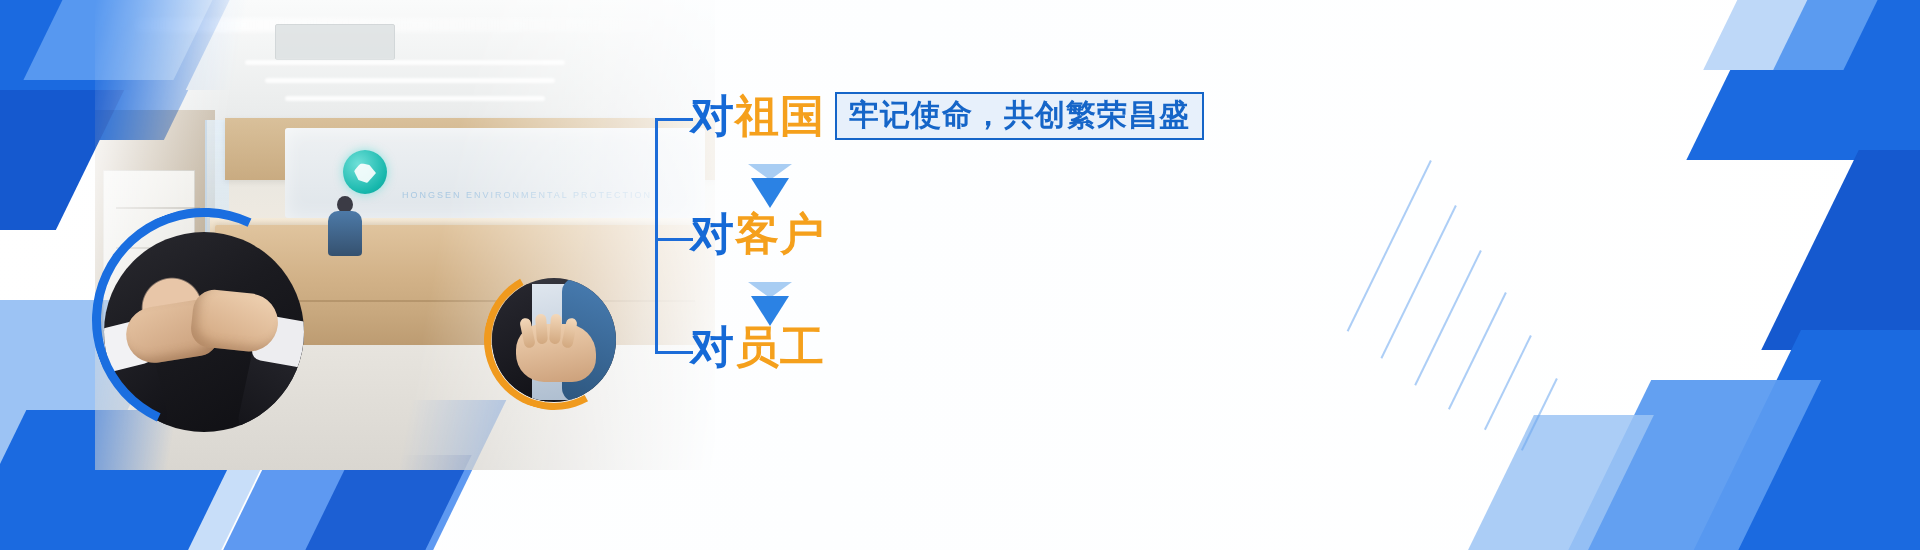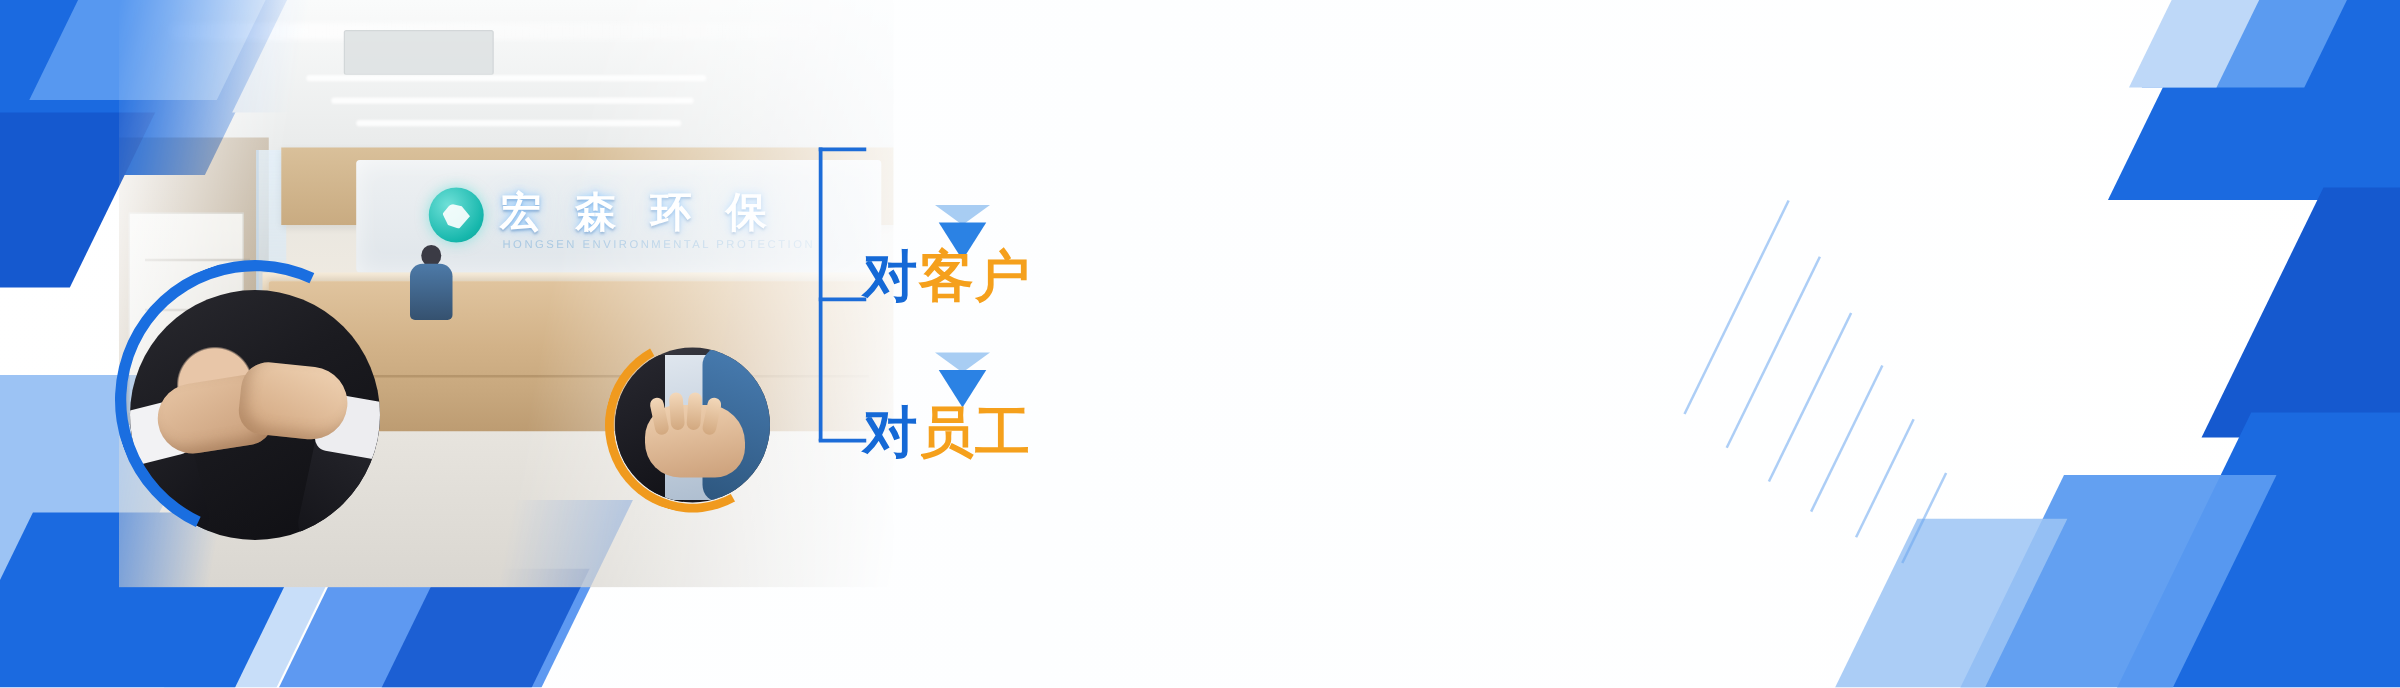--- a/index.html
+++ b/index.html
@@ -308,21 +308,21 @@
     position:absolute; height:3px; background:#1c6cd8;
   }
   .br1 { left:655px; top:118px; width:38px; }
   .br2 { left:655px; top:238px; width:38px; }
   .br3 { left:655px; top:351px; width:38px; }
 
   .row {
     position:absolute; display:flex; align-items:center; white-space:nowrap;
   }
   .r1 { left:690px; top:92px; }
-  .r2 { left:690px; top:200px;flex-direction:column; }
+  .r2 { left:690px; top:212px;flex-direction:column; }
   .r3 { left:690px; top:325px;text-align:center; }
 
   .label {
     font-size:44px; font-weight:bold; letter-spacing:1px;
     font-family:"Liberation Sans","DejaVu Sans",sans-serif;
     line-height:1;
   }
   .label .dui  { color:#1569d6; }
   .label .kw   { color:#f5a01c; }
 
@@ -379,21 +379,20 @@
     <div class="wall-dark"></div>
     <div class="left-shelf">
       <div class="shelf-line" style="top:36px;"></div>
       <div class="shelf-line" style="top:76px;"></div>
       <div class="shelf-line" style="top:116px;"></div>
     </div>
     <div class="glass"></div>
     <div class="wood-band"></div>
     <div class="signboard"></div>
     <div class="logo-circle"></div>
-    <div class="sign-text">宏 森 环 保</div>
     <div class="sign-sub">HONGSEN ENVIRONMENTAL PROTECTION</div>
     <div class="desk-top"></div>
     <div class="desk"></div>
     <div class="desk-line"></div>
     <div class="person">
       <div class="head"></div>
       <div class="body"></div>
     </div>
     <div class="floor"></div>
   </div>
@@ -438,20 +437,24 @@
   <div class="hairline hl5"></div>
   <div class="hairline hl6"></div>
 
   <div class="content">
 
     <div class="tree-spine"></div>
     <div class="tree-branch br1"></div>
     <div class="tree-branch br2"></div>
     <div class="tree-branch br3"></div>
 
+    <div class="row r1">
+      <div class="label"><span class="dui">对</span><span class="kw">祖国</span></div>
+      <div class="phrase">牢记使命，共创繁荣昌盛</div>
+    </div>
 
     <div class="arrow arrow-top a1-top"></div>
     <div class="arrow arrow-bot a1-bot"></div>
 
     <div class="row r2">
       <div class="label"><span class="dui">对</span><span class="kw">客户</span></div>
     </div>
 
     <div class="arrow arrow-top a2-top"></div>
     <div class="arrow arrow-bot a2-bot"></div>

